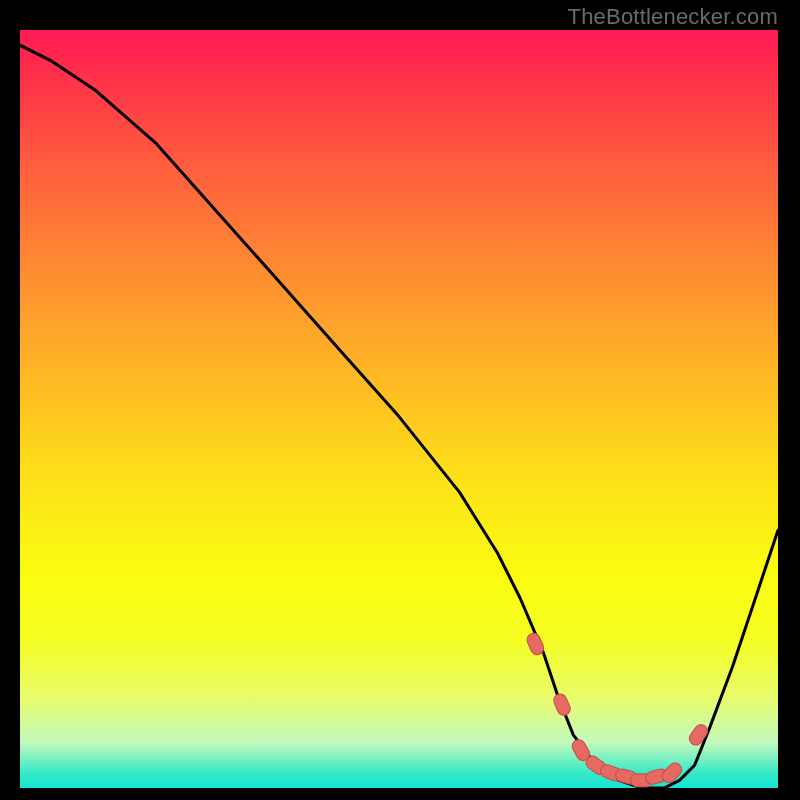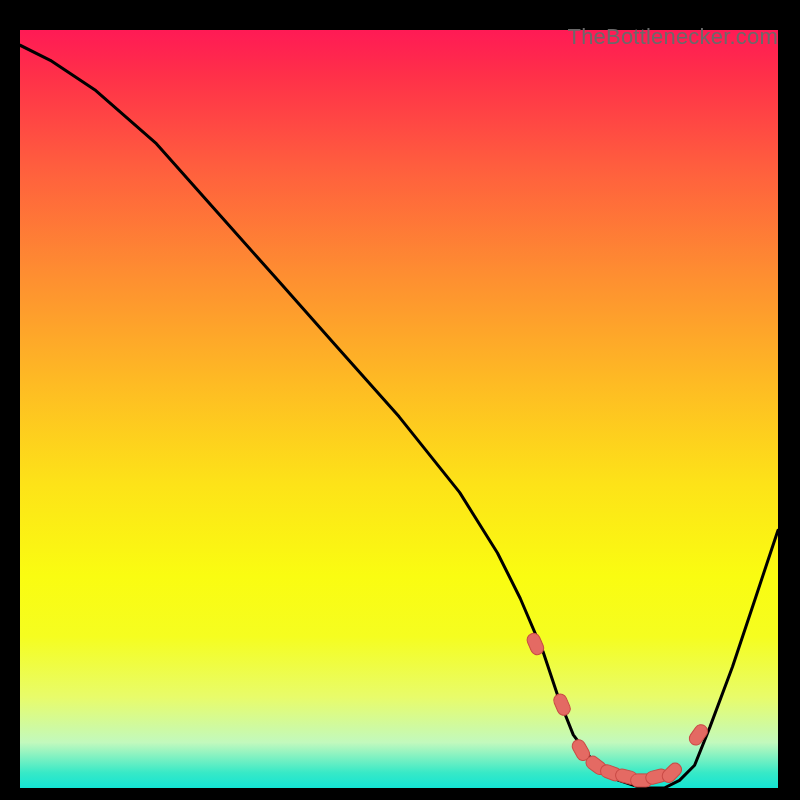--- a/index.html
+++ b/index.html
@@ -42,21 +42,20 @@
   }
   .watermark {
     position: absolute;
     top: 4px;
     right: 22px;
     color: #6a6a6a;
     font-size: 22px;
     font-weight: 500;
     letter-spacing: 0.2px;
     z-index: 5;
-    margin-top: 20px;
   }
   svg.curve {
     position: absolute;
     left: 0;
     top: 0;
     width: 758px;
     height: 758px;
     z-index: 3;
   }
 </style>

